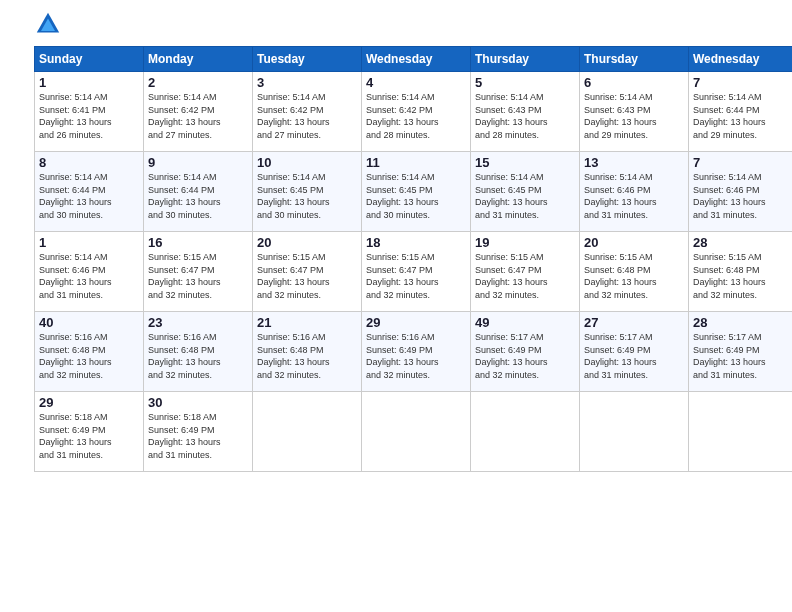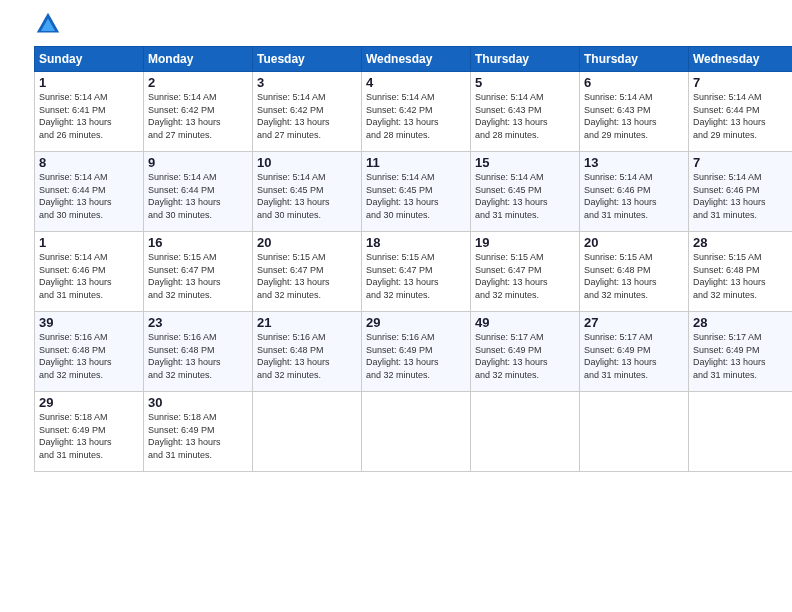--- a/index.html
+++ b/index.html
@@ -216,21 +216,21 @@
         <span class="day-number">20</span>
         <span class="day-info">Sunrise: 5:15 AM<br>Sunset: 6:48 PM<br>Daylight: 13 hours<br>and 32 minutes.</span>
       </td>
           <td>
         <span class="day-number">28</span>
         <span class="day-info">Sunrise: 5:15 AM<br>Sunset: 6:48 PM<br>Daylight: 13 hours<br>and 32 minutes.</span>
       </td>
         </tr>
         <tr>
           <td>
-        <span class="day-number">39</span>
+        <span class="day-number">40</span>
         <span class="day-info">Sunrise: 5:16 AM<br>Sunset: 6:48 PM<br>Daylight: 13 hours<br>and 32 minutes.</span>
       </td>
           <td>
         <span class="day-number">23</span>
         <span class="day-info">Sunrise: 5:16 AM<br>Sunset: 6:48 PM<br>Daylight: 13 hours<br>and 32 minutes.</span>
       </td>
           <td>
         <span class="day-number">21</span>
         <span class="day-info">Sunrise: 5:16 AM<br>Sunset: 6:48 PM<br>Daylight: 13 hours<br>and 32 minutes.</span>
       </td>

